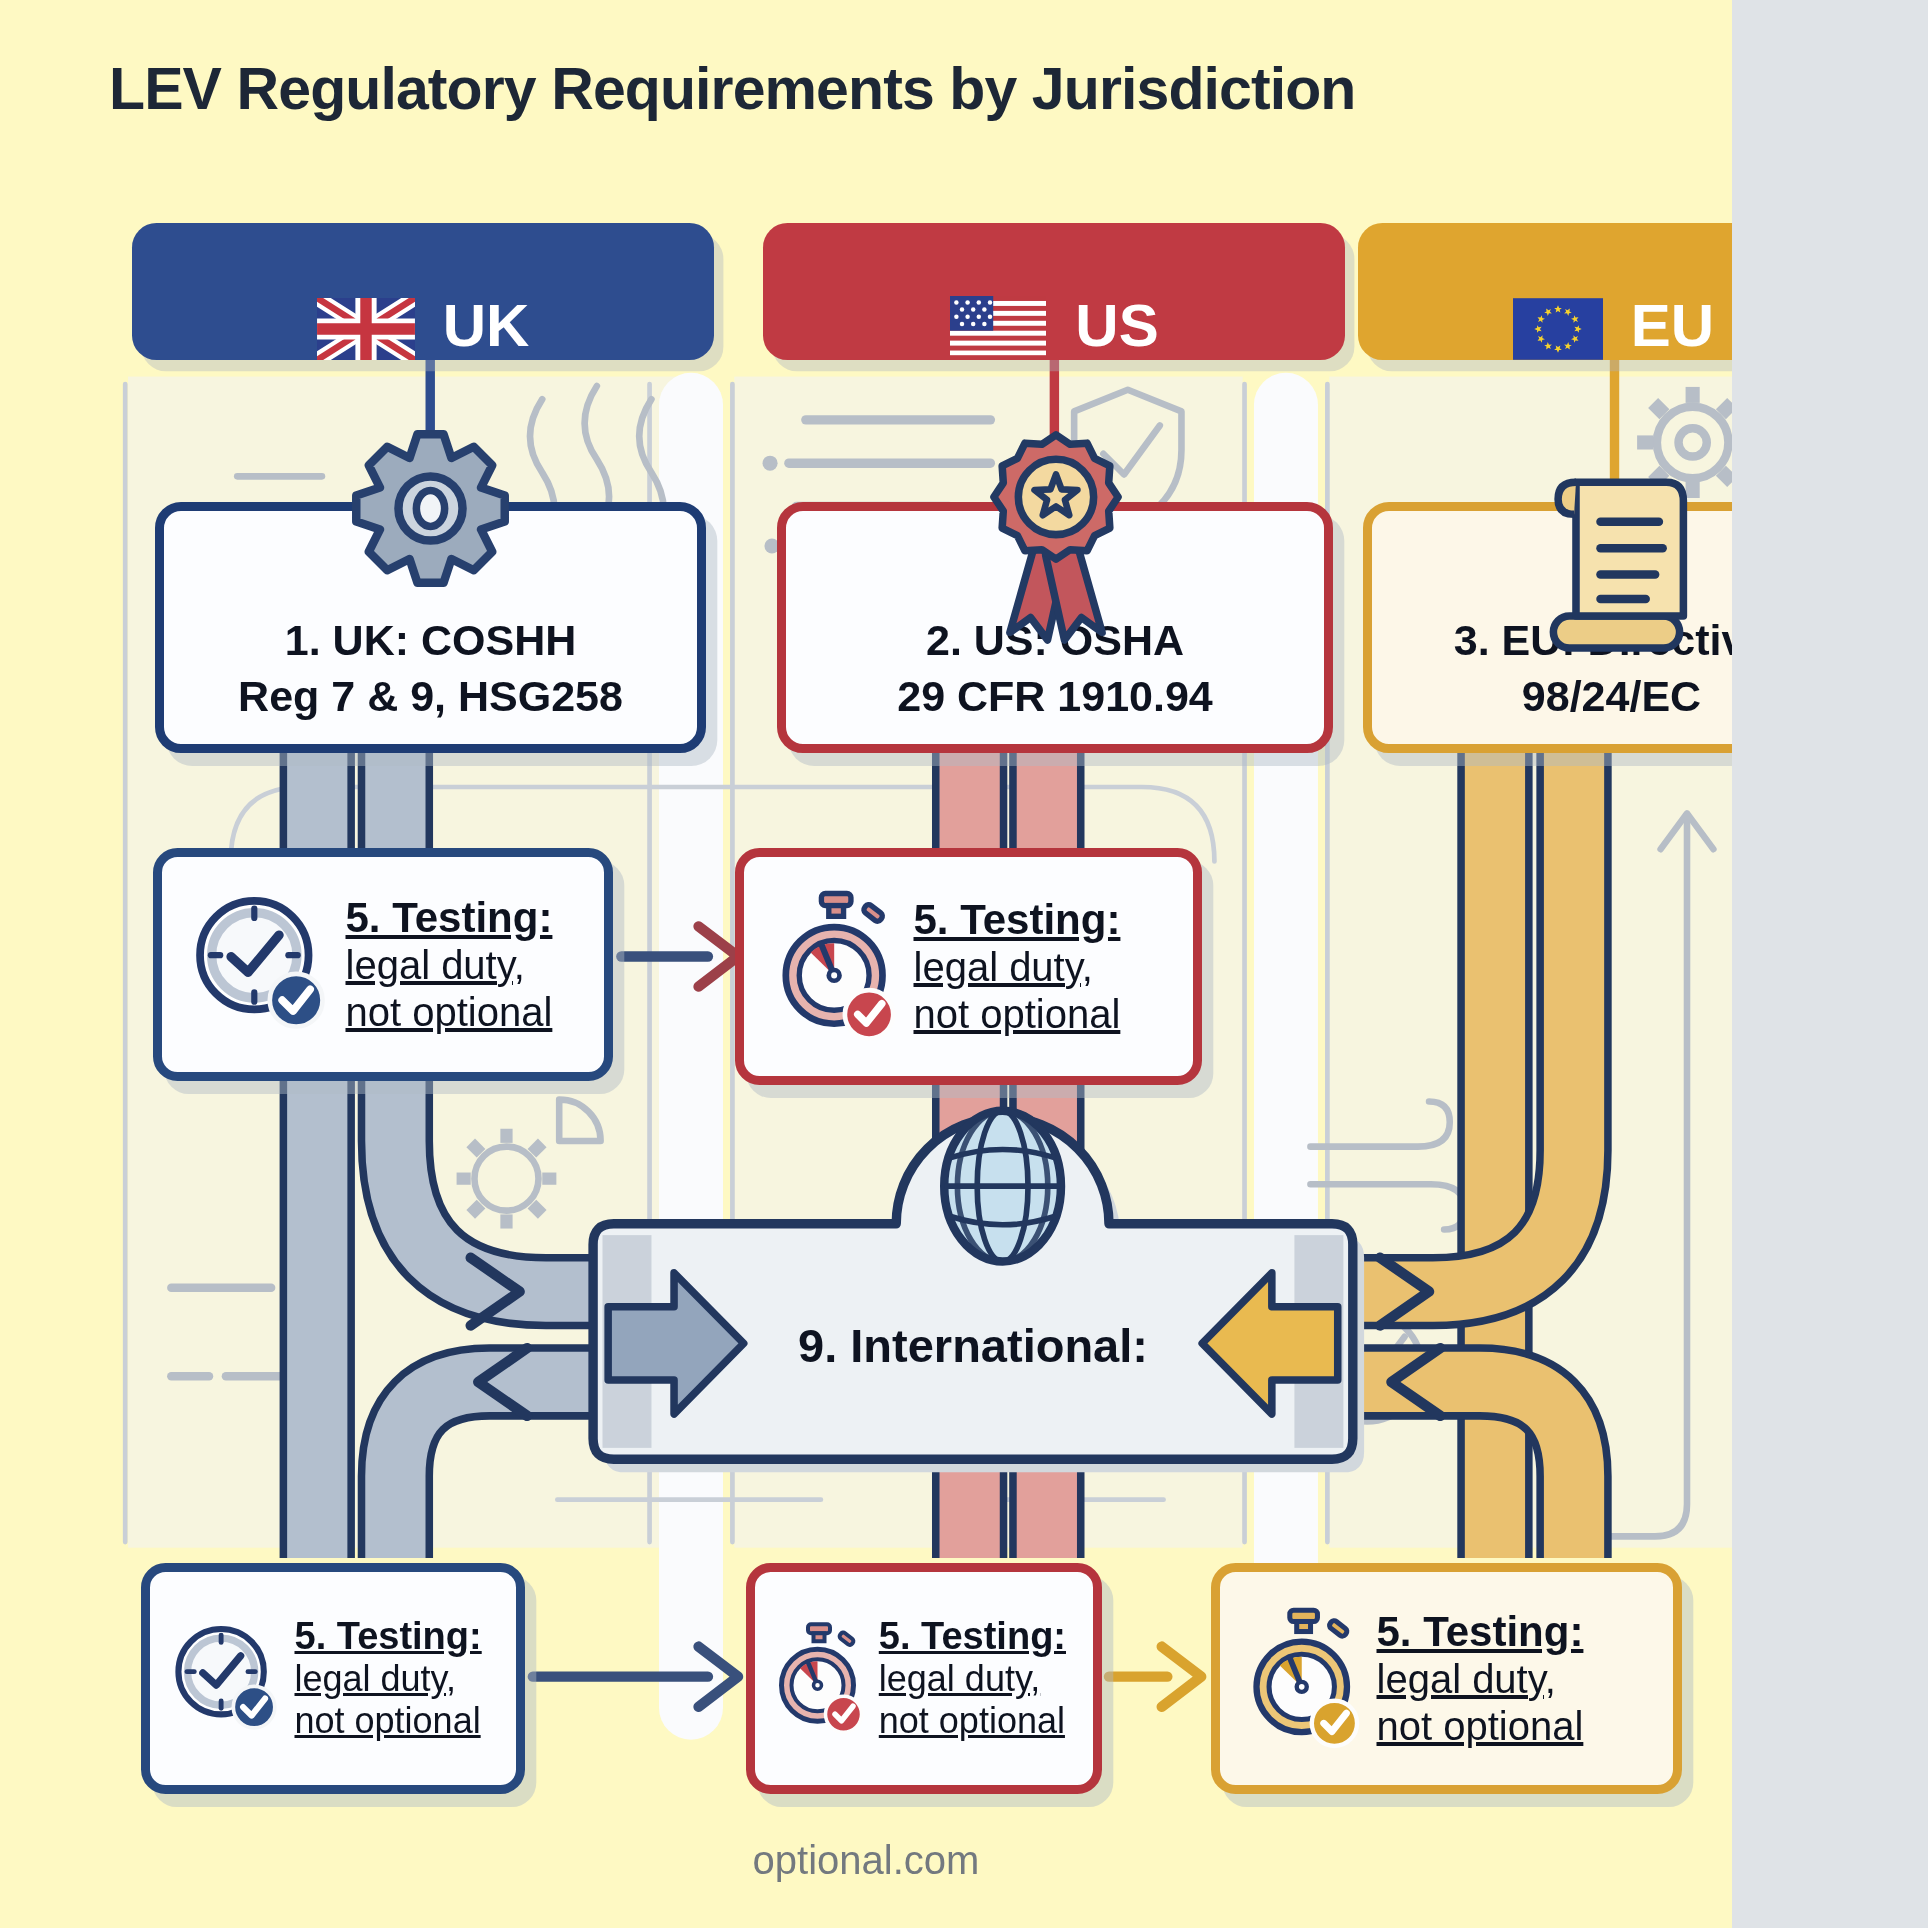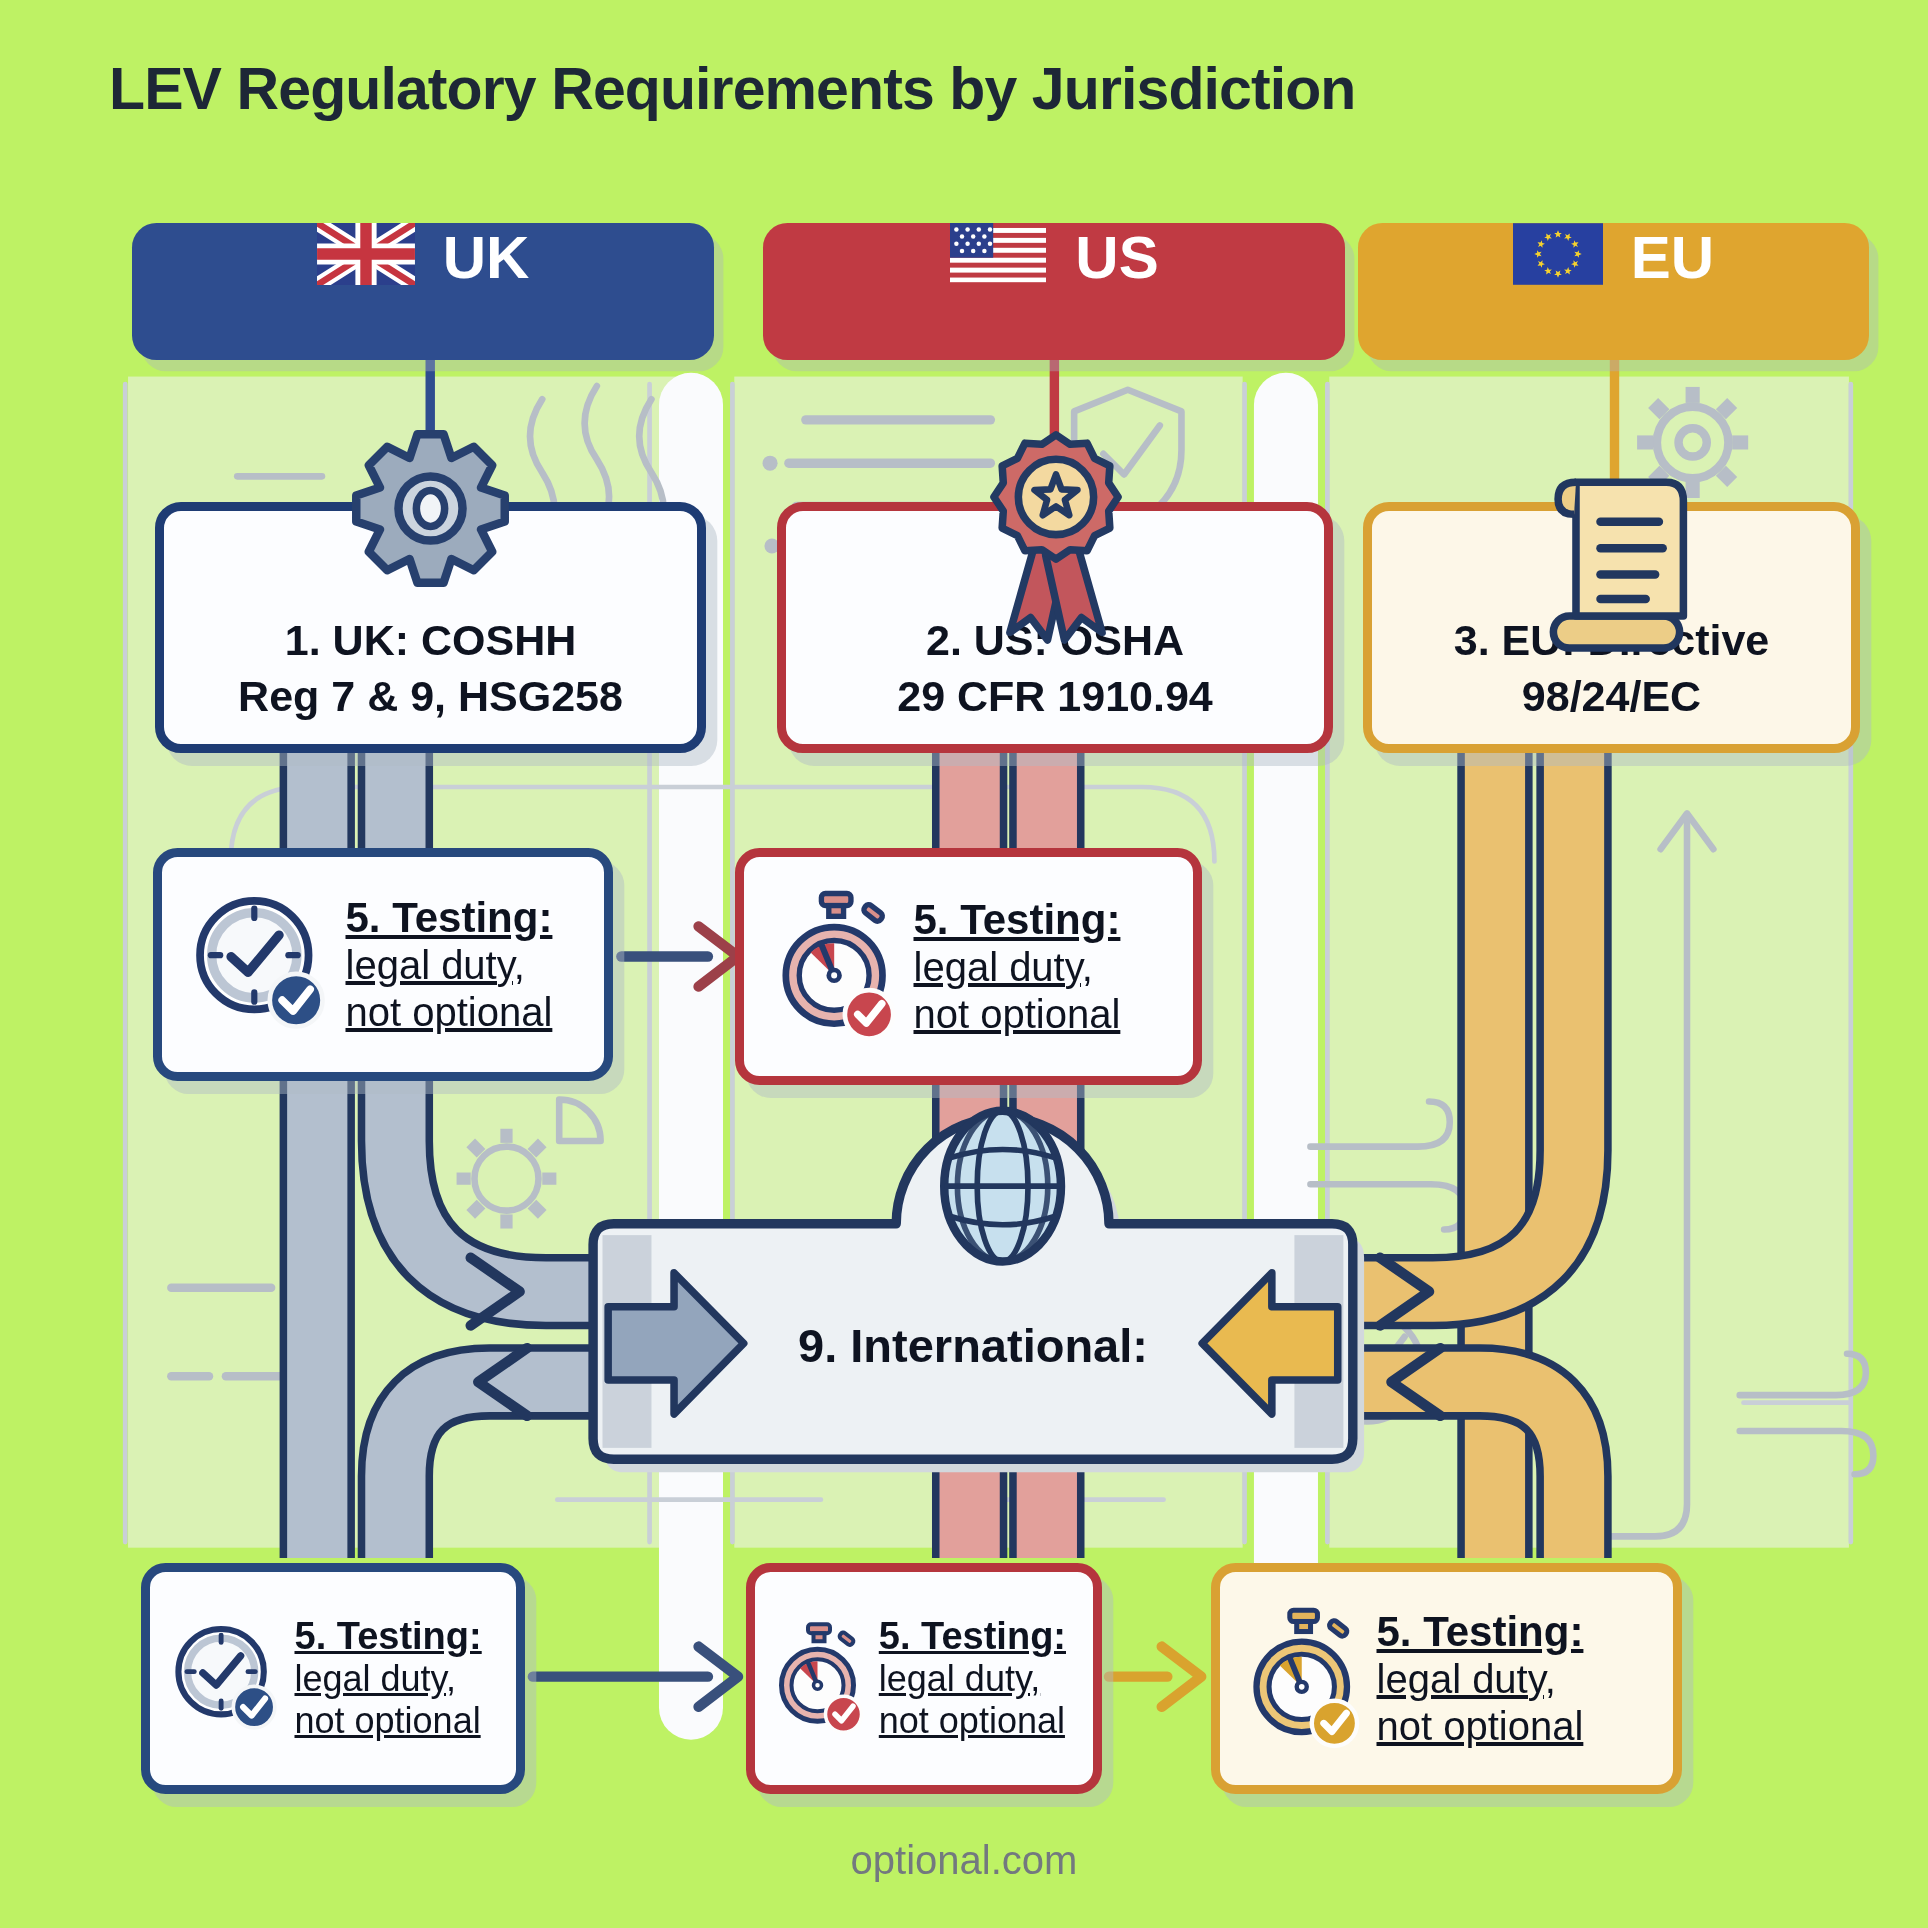--- a/index.html
+++ b/index.html
@@ -1,27 +1,27 @@
 <!DOCTYPE html>
 <html style="font-size:15px"><head>
 <meta charset="utf-8">
 <style>
   html,body{margin:0;padding:0;background:#dfe3e7;}
   #canvas{
-    position:relative;width:1928px;height:1928px;overflow:hidden;
-    background:#bef264;font-family:"Liberation Sans","DejaVu Sans",sans-serif;
+    position:relative;width:1732px;height:1928px;overflow:hidden;
+    background:#fef9c3;font-family:"Liberation Sans","DejaVu Sans",sans-serif;
   }
   #flow-svg{position:absolute;left:0;top:0;width:1928px;height:1928px;}
   .title{
     position:absolute;left:109px;top:55px;font-size:59px;font-weight:bold;
     color:#1d2736;letter-spacing:-0.9px;white-space:nowrap;
   }
   .hdr{
     position:absolute;top:223px;height:137px;border-radius:24.5px;
-    display:flex;align-items:flex-start;justify-content:center;gap:28px;
+    display:flex;align-items:flex-end;justify-content:center;gap:28px;
     color:#ffffff;font-weight:bold;font-size:60px;
     box-shadow:9.4px 11.3px 0 rgba(170,180,192,.38);
   }
   .hdr-uk{left:132px;width:582px;background:#2e4d8f;}
   .hdr-us{left:763px;width:582px;background:#c03a43;}
   .hdr-eu{left:1358px;width:511px;background:#dfa52f;}
   .box{
     position:absolute;background:#fcfdff;border-style:solid;box-sizing:border-box;
     box-shadow:11.3px 13px 0 rgba(176,186,198,.45);
   }

